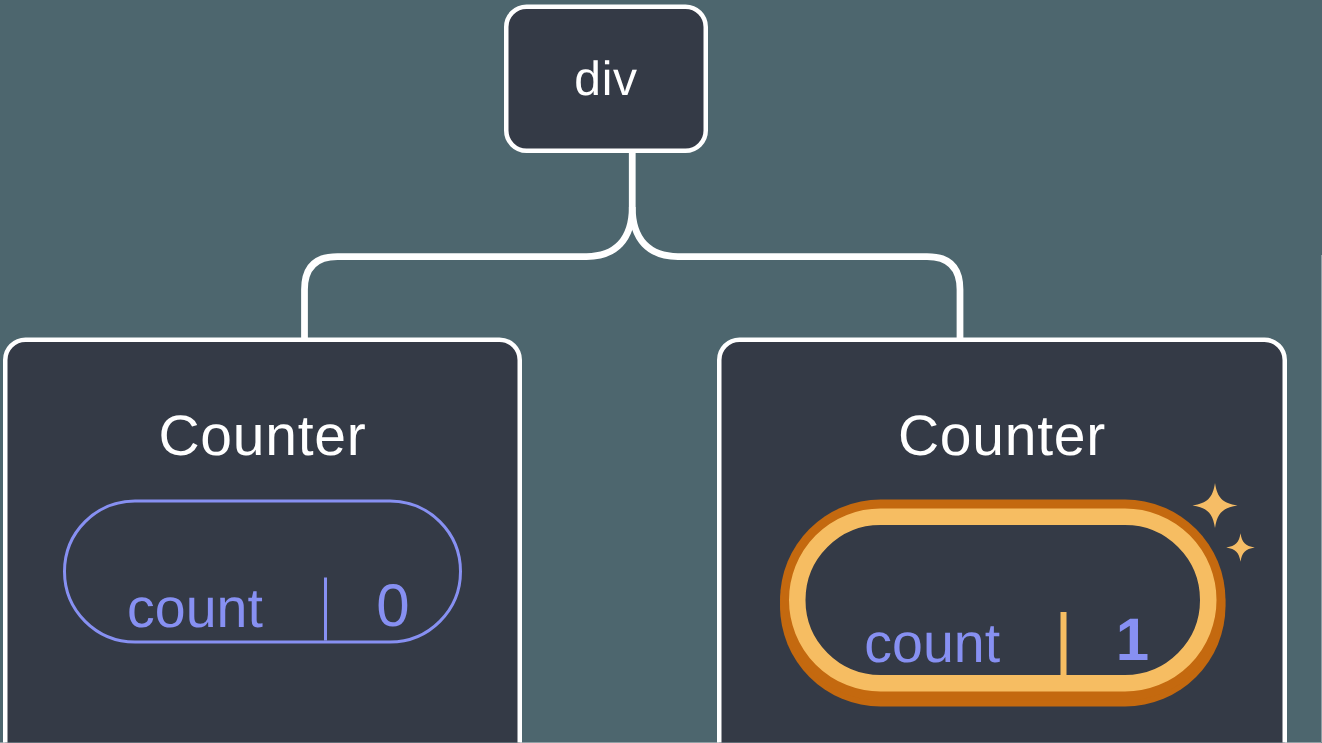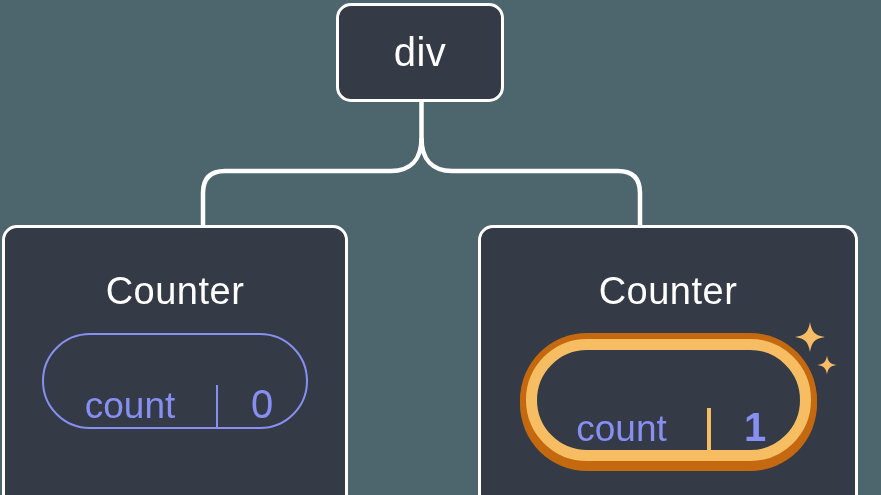--- a/index.html
+++ b/index.html
@@ -19,23 +19,23 @@
   }
   svg.edges{position:absolute;left:0;top:0;pointer-events:none;}
   .node{
     position:absolute;
     background:var(--node-fill);
     border:3.5px solid var(--node-border);
     border-radius:15px;
     color:#fff;
   }
   .root-node{
-    left:336px;top:3px;width:168px;height:99px;
+    left:336px;top:3px;width:136px;height:99px;
     display:flex;align-items:center;justify-content:center;
-    font-size:40px;letter-spacing:.5px;
+    font-size:32px;letter-spacing:.5px;
   }
   .counter-card{
     top:225px;height:320px;
     display:flex;flex-direction:column;align-items:center;
   }
   .card-left{left:2px;width:346px;}
   .card-right{left:478px;width:380px;}
   .card-title{
     margin-top:42px;
     font-size:38px;font-weight:500;color:#fff;letter-spacing:.5px;

